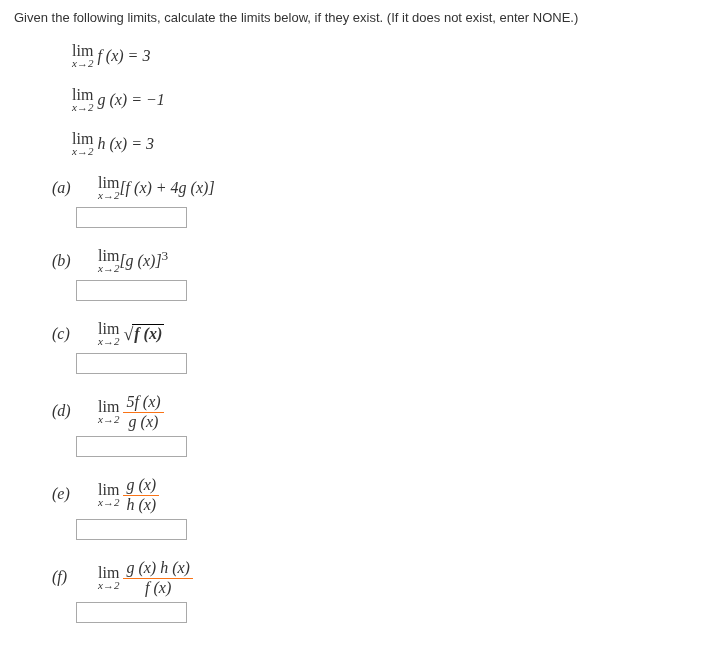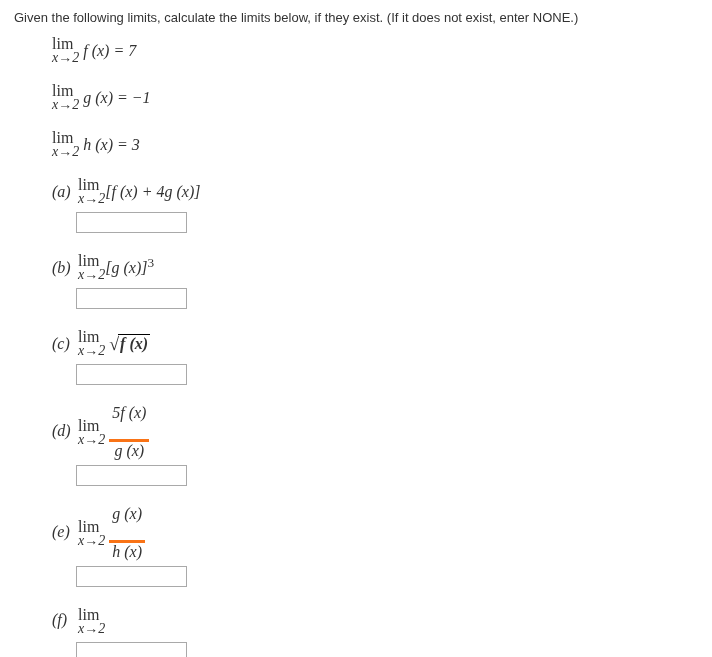--- a/index.html
+++ b/index.html
@@ -2,64 +2,65 @@
 <html><head>
   <meta charset="utf-8">
   <style>
     body {
       font-family: Arial, Helvetica, sans-serif;
       font-size: 13px;
       color: #333;
       margin: 10px 14px;
     }
     .intro {
-      margin-bottom: 11px;
+      margin-bottom: 18px;
     }
     .content {
       padding-left: 38px;
     }
     .given {
       margin: 6px 0 18px 0;
       font-family: "Times New Roman", Times, serif;
       font-size: 16px;
     }
     .lim {
       display: inline-block;
-      text-align: left;
+      text-align: right;
       vertical-align: -6px;
       line-height: 1;
     }
     .lim-top {
       display: block;
     }
     .lim-bot {
       display: block;
-      font-size: 14px;
+      font-size: 11px;
       margin-top: -1px;
+      margin-left: 20px;
     }
     .problem {
       margin: 8px 0 4px 0;
       font-family: "Times New Roman", Times, serif;
       font-size: 16px;
     }
     .plabel {
       font-style: italic;
       display: inline-block;
       width: 22px;
     }
     .frac {
       display: inline-block;
       text-align: center;
       vertical-align: middle;
       line-height: 1;
     }
     .frac .num {
       display: block;
-      padding: 0 3px 18px 3px;
-      border-bottom: 3px solid #f97316;
+      padding: 0 3px 2px 3px;
+      border-bottom: 1px solid #f97316;
     }
     .frac .den {
       display: block;
       padding: 1px 3px 0 3px;
     }
     .sqrt {
       display: inline-block;
       position: relative;
       font-weight: bold;
     }
@@ -86,21 +87,21 @@
 
 <div class="intro">Given the following limits, calculate the limits below, if they exist. (If it does not exist, enter NONE.)</div>
 
 <div class="content">
 
   <div class="given">
     <span class="lim">
       <span class="lim-top">lim</span>
       <span class="lim-bot it">x→2</span>
     </span>
-    <span class="it">f (x) = 7</span>
+    <span class="it">f (x) = 3</span>
   </div>
 
   <div class="given">
     <span class="lim">
       <span class="lim-top">lim</span>
       <span class="lim-bot it">x→2</span>
     </span>
     <span class="it">g (x) = −1</span>
   </div>
 
@@ -177,18 +178,22 @@
   <div class="input-row">
     <input type="text" style="">
   </div>
 
   <div class="problem">
     <span class="plabel">(f)</span>
     <span class="lim" style="vertical-align:middle;">
       <span class="lim-top">lim</span>
       <span class="lim-bot it">x→2</span>
     </span>
+    <span class="frac">
+      <span class="num it">g (x) h (x)</span>
+      <span class="den it">f (x)</span>
+    </span>
   </div>
   <div class="input-row">
     <input type="text" style="">
   </div>
 
 </div>
 
 </body></html>

